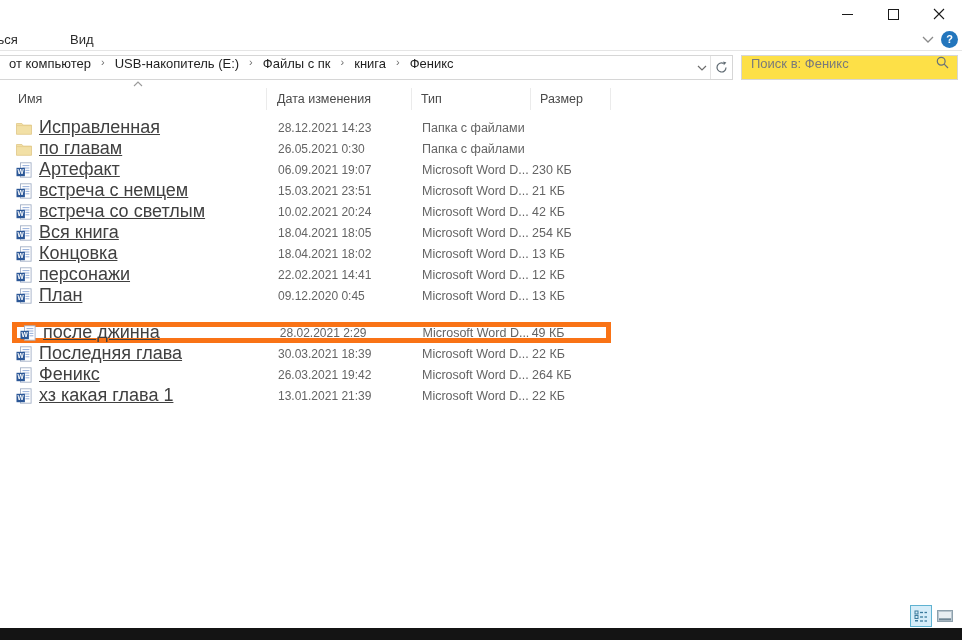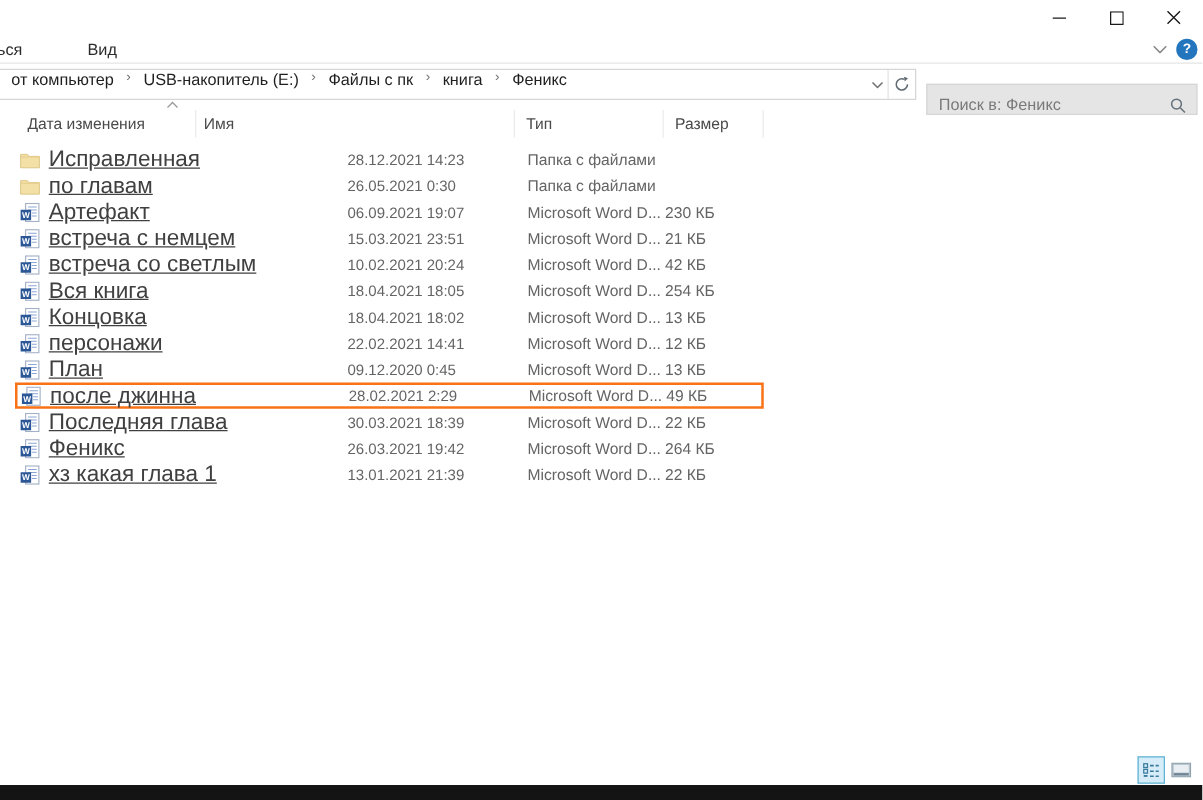--- a/index.html
+++ b/index.html
@@ -23,39 +23,39 @@
   
   .toolbar-row { position:absolute; top:55px; left:0; width:962px; height:26px; }
   .addressbar { position:absolute; left:-2px; top:0; width:735px; height:25px;
                 border:1px solid #d6d6d6; background:#fff; display:flex; align-items:center; }
   .crumbs { display:flex; height:100%; padding-left:6px; flex:1; overflow:hidden; white-space:nowrap; }
   .crumb { font-size:13px; color:#1f1f1f; padding:0 4px; cursor:default; }
   .crumb-sep { color:#6d6d6d; font-size:11px; padding:0 6px 2px 6px; }
   .addr-buttons { display:flex; align-items:center; height:100%; }
   .addr-btn { width:17px; height:100%; display:flex; align-items:center; justify-content:center; }
   .addr-refresh { width:22px; border-left:1px solid #e3e3e3; }
-  .searchbox { position:absolute; left:741px; top:12px; width:217px; height:25px;
-               border:1px solid #d6d6d6; background:#e5e5e5; display:flex; align-items:flex-end; }
+  .searchbox { position:absolute; left:741px; top:0; width:217px; height:25px;
+               border:1px solid #d6d6d6; background:#fde047; display:flex; align-items:flex-start; }
   .search-text { flex:1; padding-left:9px; font-size:13px; color:#7a7a7a; }
   .search-btn { width:30px; display:flex; align-items:center; justify-content:center; }
 
   
   .colheaders { position:absolute; top:88px; left:12px; height:24px; display:flex;
                 font-size:12.5px; color:#4a4a4a; }
   .colh { display:flex; align-items:center; border-right:1px solid #ebebeb; height:22px; }
   .colh.c0 { width:255px; padding-left:6px; }
   .colh.c1 { width:145px; padding-left:10px; }
   .colh.c2 { width:119px; padding-left:9px; }
   .colh.c3 { width:80px;  padding-left:9px; }
   .sort-arrow { position:absolute; left:121px; top:-7px; width:255px; text-align:center; }
 
   
   .filelist { position:absolute; top:117px; left:12px; width:599px; }
   .frow { display:flex; align-items:center; height:21px; border:1px solid transparent; cursor:default; }
-  .frow.selected { border:2px solid #f97316; }
+  .frow.selected { border:5px solid #f97316;margin-top:16px; }
   .fc-name { width:255px; display:flex; align-items:center; overflow:hidden; }
   .fc-name .ficon { margin-left:3px; margin-right:7px; flex:0 0 auto; display:flex; }
   .fc-name .fname { font-size:18px; color:#404040; white-space:nowrap;text-decoration:underline; }
   .fc-date { width:145px; padding-left:10px; font-size:12px; color:#646464; white-space:nowrap; }
   .fc-type { width:119px; padding-left:9px; font-size:12.5px; color:#646464; white-space:nowrap; }
   .fc-size { width:75px; font-size:12.5px; color:#646464; white-space:nowrap; }
 
   
   .viewbtns { position:absolute; right:6px; top:605px; display:flex; align-items:center; gap:2px; }
   .viewbtn { width:22px; height:22px; display:flex; align-items:center; justify-content:center; }
@@ -141,22 +141,22 @@
       </span>
     </div>
   </div>
 
   <div class="colheaders">
     <div class="sort-arrow">
       <svg width="10" height="6" viewBox="0 0 10 6">
           <polyline points="1,5 5,1 9,5" fill="none" stroke="#9a9a9a" stroke-width="1.1"></polyline>
         </svg>
     </div>
+    <div class="colh c0">Имя</div>
     <div class="colh c1">Дата изменения</div>
-    <div class="colh c0">Имя</div>
     <div class="colh c2">Тип</div>
     <div class="colh c3">Размер</div>
   </div>
 
   <div class="filelist" id="filelist">
       <div class="frow">
         <div class="fc-name">
           <span class="ficon">
             <svg width="16" height="14" viewBox="0 0 16 14">
   <path d="M0.5 2.5 h5.4 l1.4 1.6 h8.2 v9.2 h-15 z" fill="#f2e0a6" stroke="#dfc687" stroke-width="0.8"></path>

